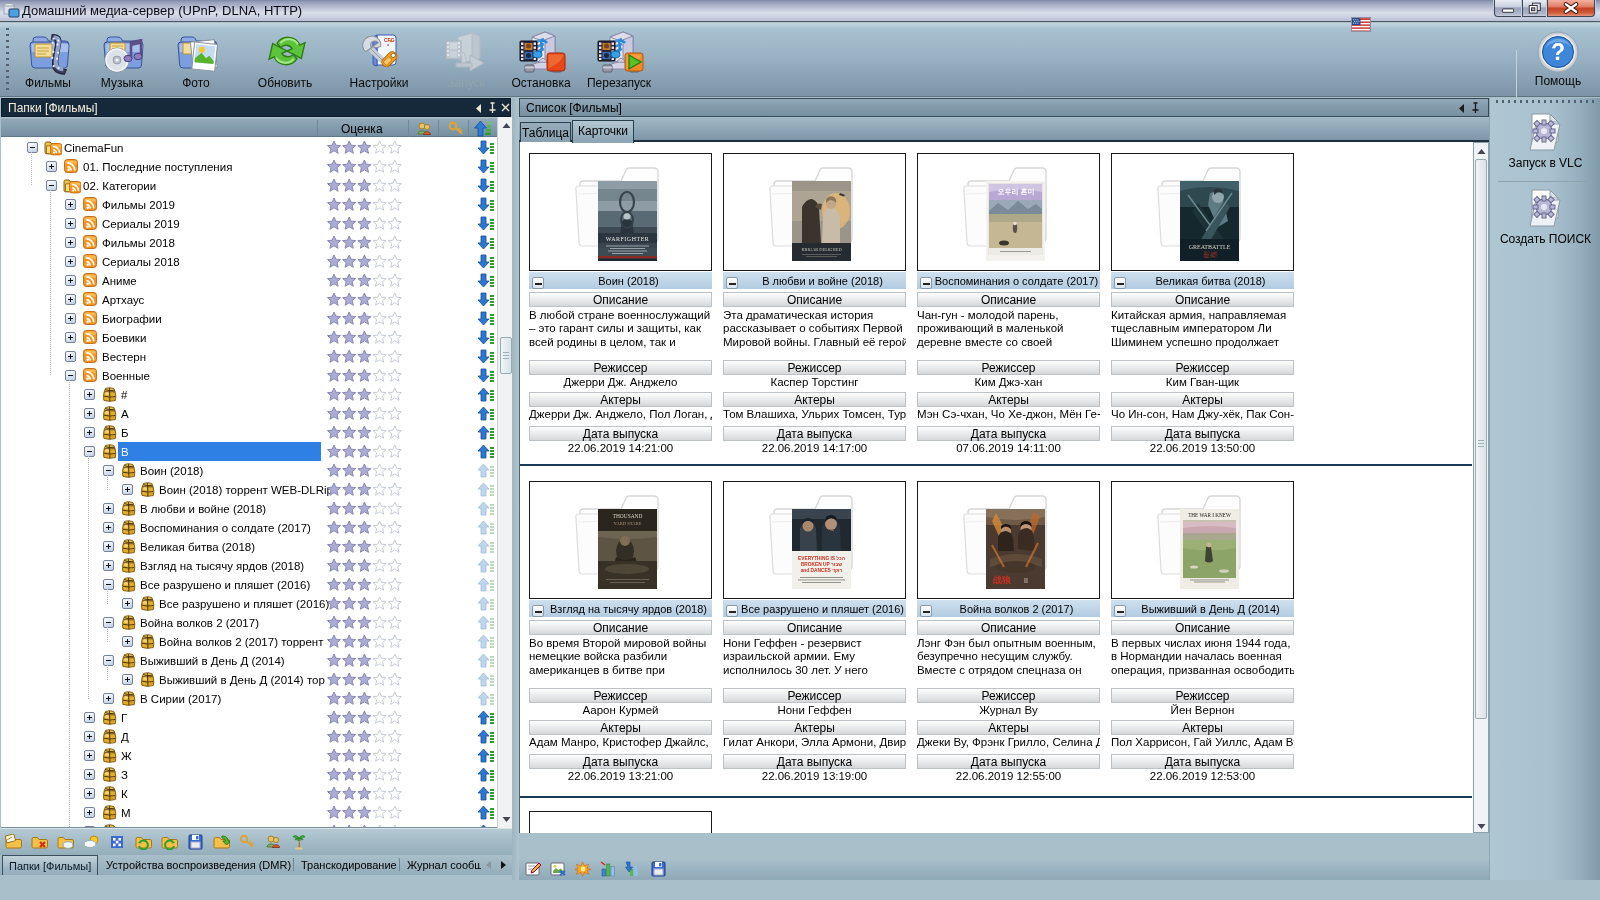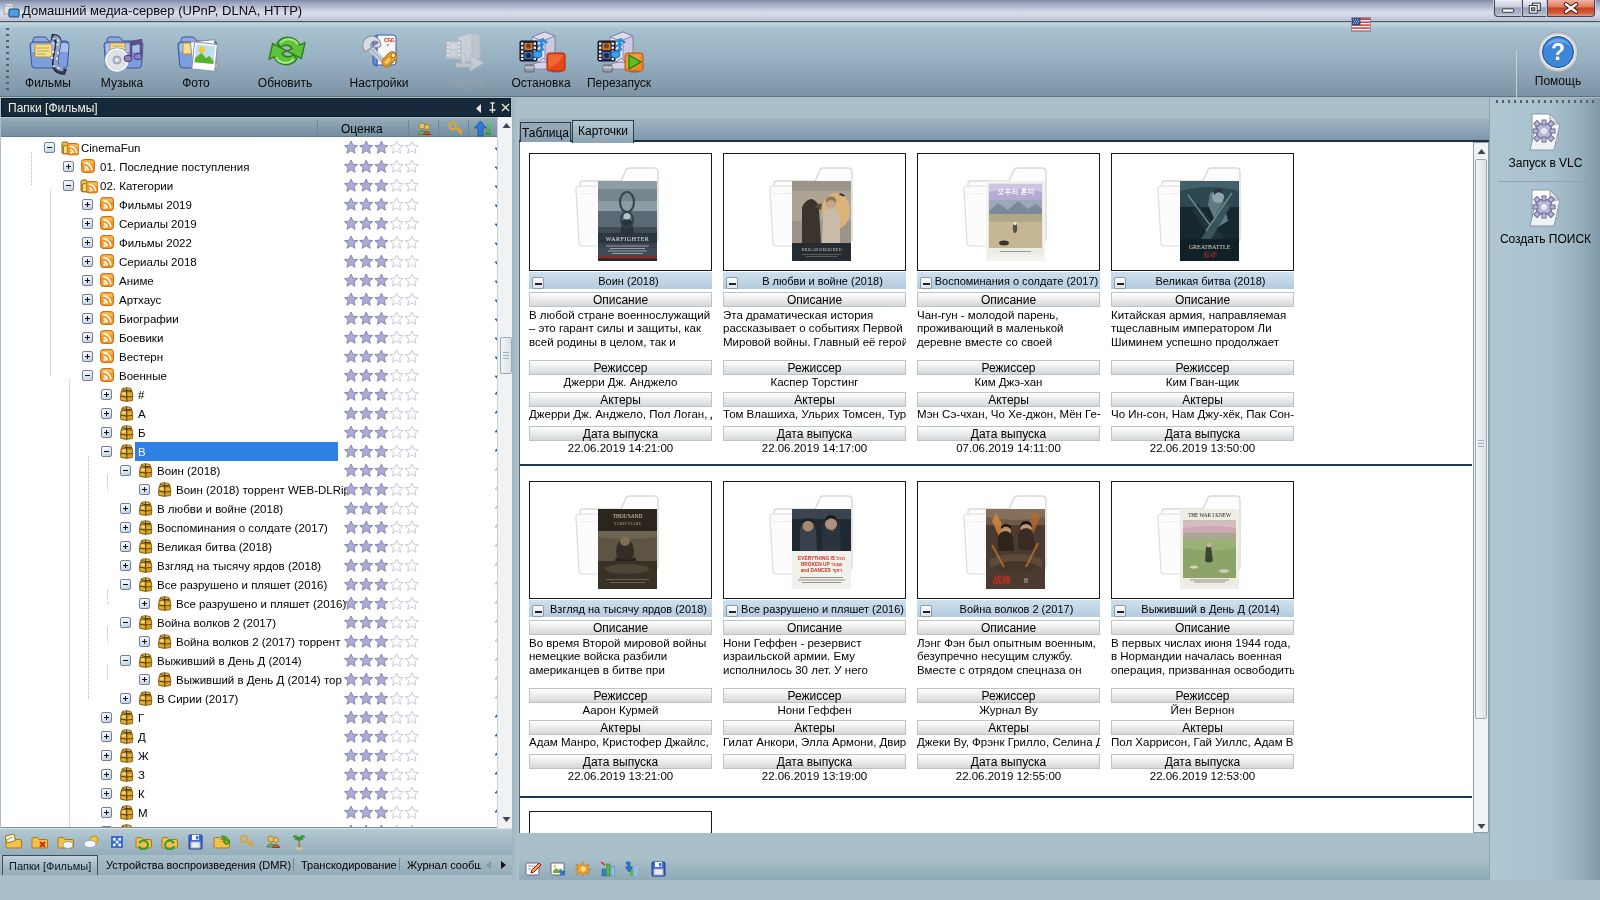--- a/index.html
+++ b/index.html
@@ -39,21 +39,21 @@
 
 #leftpanel { left:0px; top:98px; width:512px; height:782px; }
 #lp_head { left:1px; top:0; width:510px; }
 #lp_colhead { left:1px; top:20px; width:496px; height:19px;
   background:linear-gradient(#93A9B8 0%, #809AAB 60%, #758FA2 100%);
   border-top:1px solid #9db0bc; border-bottom:1px solid #5e7a8c; }
 #lp_tree { left:1px; top:39px; width:496px; height:691px; background:#fff; border-bottom:1px solid #7a8f9b; overflow:hidden; }
 #lp_vsb { left:497px; top:19px; width:17px; height:711px; background:#F0F2F4; border-left:1px solid #c8d0d6; }
 
 
-.trow { position:absolute; left:0; height:19px; width:492px;margin-left:17px; }
+.trow { position:absolute; left:0; height:19px; width:492px; }
 .trow .exp { position:absolute; top:4px; width:11px; height:11px; background:linear-gradient(160deg,#FDFEFF,#BFD0E2); border:1px solid #76809B; border-radius:2px; }
 .trow .exp i { position:absolute; left:2px; top:4px; width:5px; height:1px; background:#111; }
 .trow .exp.plus i.v { left:4px; top:2px; width:1px; height:5px; }
 .trow .ico { position:absolute; top:1px; width:17px; height:17px; }
 .trow .txt { position:absolute; top:4px; font-size:11.5px; white-space:nowrap; }
 .trow .selbg { position:absolute; top:0px; height:19px; background:#2F80E4; }
 .trow .txt.sel { color:#fff; }
 .stars { position:absolute; left:326px; top:2px; width:76px; height:15px; }
 .updn { position:absolute; left:477px; top:2px; width:16px; height:15px; }
 
@@ -572,21 +572,21 @@
           <i class="v"></i>
         </div>
     <span class="ico" style="left:81px"><svg width="17" height="16" viewBox="0 0 17 16">
             <g transform="translate(1.5,1.5) scale(1)">
               <rect x="0" y="0" width="13" height="13" rx="2.8" fill="#F5941F" stroke="#C06614" stroke-width="0.9"></rect>
               <path d="M1 1.5 q5-1.5 11 0 l0 3 q-5-1.5-11 0 Z" fill="#FBBD56" opacity="0.9"></path>
               <path d="M3 3.4 a7.3 7.3 0 0 1 7.3 7.3 M3 7.2 a3.7 3.7 0 0 1 3.7 3.7" stroke="#FFFFFF" stroke-width="1.7" fill="none"></path>
               <circle cx="4.1" cy="10.2" r="1.2" fill="#FFFFFF"></circle>
             </g>
           </svg></span>
-    <span class="txt " style="left:101px">Фильмы 2022</span>
+    <span class="txt " style="left:101px">Фильмы 2018</span>
     <svg class="stars" viewBox="0 0 76 15">
           <path transform="translate(0,0)" d="M7 1 L8.9 5.2 L13.5 5.6 L10 8.7 L11.1 13.3 L7 10.8 L2.9 13.3 L4 8.7 L0.5 5.6 L5.1 5.2 Z" fill="#ABABD3" stroke="#8888B5" stroke-width="1"></path>
           <path transform="translate(15.2,0)" d="M7 1 L8.9 5.2 L13.5 5.6 L10 8.7 L11.1 13.3 L7 10.8 L2.9 13.3 L4 8.7 L0.5 5.6 L5.1 5.2 Z" fill="#ABABD3" stroke="#8888B5" stroke-width="1"></path>
           <path transform="translate(30.4,0)" d="M7 1 L8.9 5.2 L13.5 5.6 L10 8.7 L11.1 13.3 L7 10.8 L2.9 13.3 L4 8.7 L0.5 5.6 L5.1 5.2 Z" fill="#ABABD3" stroke="#8888B5" stroke-width="1"></path>
           <path transform="translate(45.599999999999994,0)" d="M7 1 L8.9 5.2 L13.5 5.6 L10 8.7 L11.1 13.3 L7 10.8 L2.9 13.3 L4 8.7 L0.5 5.6 L5.1 5.2 Z" fill="#fff" stroke="#C8CCD8" stroke-width="1"></path>
           <path transform="translate(60.8,0)" d="M7 1 L8.9 5.2 L13.5 5.6 L10 8.7 L11.1 13.3 L7 10.8 L2.9 13.3 L4 8.7 L0.5 5.6 L5.1 5.2 Z" fill="#fff" stroke="#C8CCD8" stroke-width="1"></path>
         </svg>
     <svg class="updn" viewBox="0 0 16 15">
           <path d="M3 1 h5 v7 h3 L5.5 14 L0 8 h3 Z" fill="#2E77D0" stroke="#184f94" stroke-width="0.8"></path>
     <rect x="12" y="9" width="4" height="2" fill="#2f9e2f"></rect>
@@ -1591,20 +1591,29 @@
       </svg>
     <svg class="abs" style="left:498px;top:5px" width="10" height="10" viewBox="0 0 10 10">
         <path d="M3 1 L8 5 L3 9 Z" fill="#111"></path>
       </svg>
   </div>
 </div>
 
 <div class="abs" id="splitter"></div>
 
 <div class="abs" id="rightpanel">
+  <div class="abs phead" id="rp_head">
+    <div class="t">Список [Фильмы]</div>
+    <svg class="abs" style="left:938px;top:4px" width="8" height="11" viewBox="0 0 8 11">
+        <path d="M6 1 L6 10 L1 5.5 Z" fill="#1a1a1a"></path>
+      </svg>
+    <svg class="abs" style="left:951px;top:3px" width="9" height="12" viewBox="0 0 9 12">
+        <path d="M4.5 1 v7 M1.5 8 h6 M4.5 8 v3 M2.5 1 h4" stroke="#1a1a1a" stroke-width="1.3" fill="none"></path>
+      </svg>
+  </div>
   <div class="abs" id="rp_tabbar">
     <div class="rtab" style="left:1px;width:51px;text-align:center">Таблица</div>
     <div class="rtab active" style="left:53px;width:62px;text-align:center">Карточки</div>
   </div>
   <div class="abs" id="rp_cards">
       <div class="card" style="left:9px;top:11px">
     <div class="poster">
           <svg class="folderbg" style="left:36px;top:10px" width="100" height="86" viewBox="0 0 100 86">
     <path d="M14 20 q0-3 3-3 h38 l5-11 q1-2 3-2 h25 q4 0 4 4 v66 q0 4-4 4 h-70 q-4 0-4-4 Z" fill="#FDFDFD" stroke="#D8D8D8" stroke-width="1.4"></path>
     <path d="M10 26 q-1-4 3-4 h60 q4 0 4 4 l-4 52 q0 4-4 4 h-52 q-4 0-4-3 Z" fill="#FCFCFC" stroke="#DCDCDC" stroke-width="1.2"></path>

